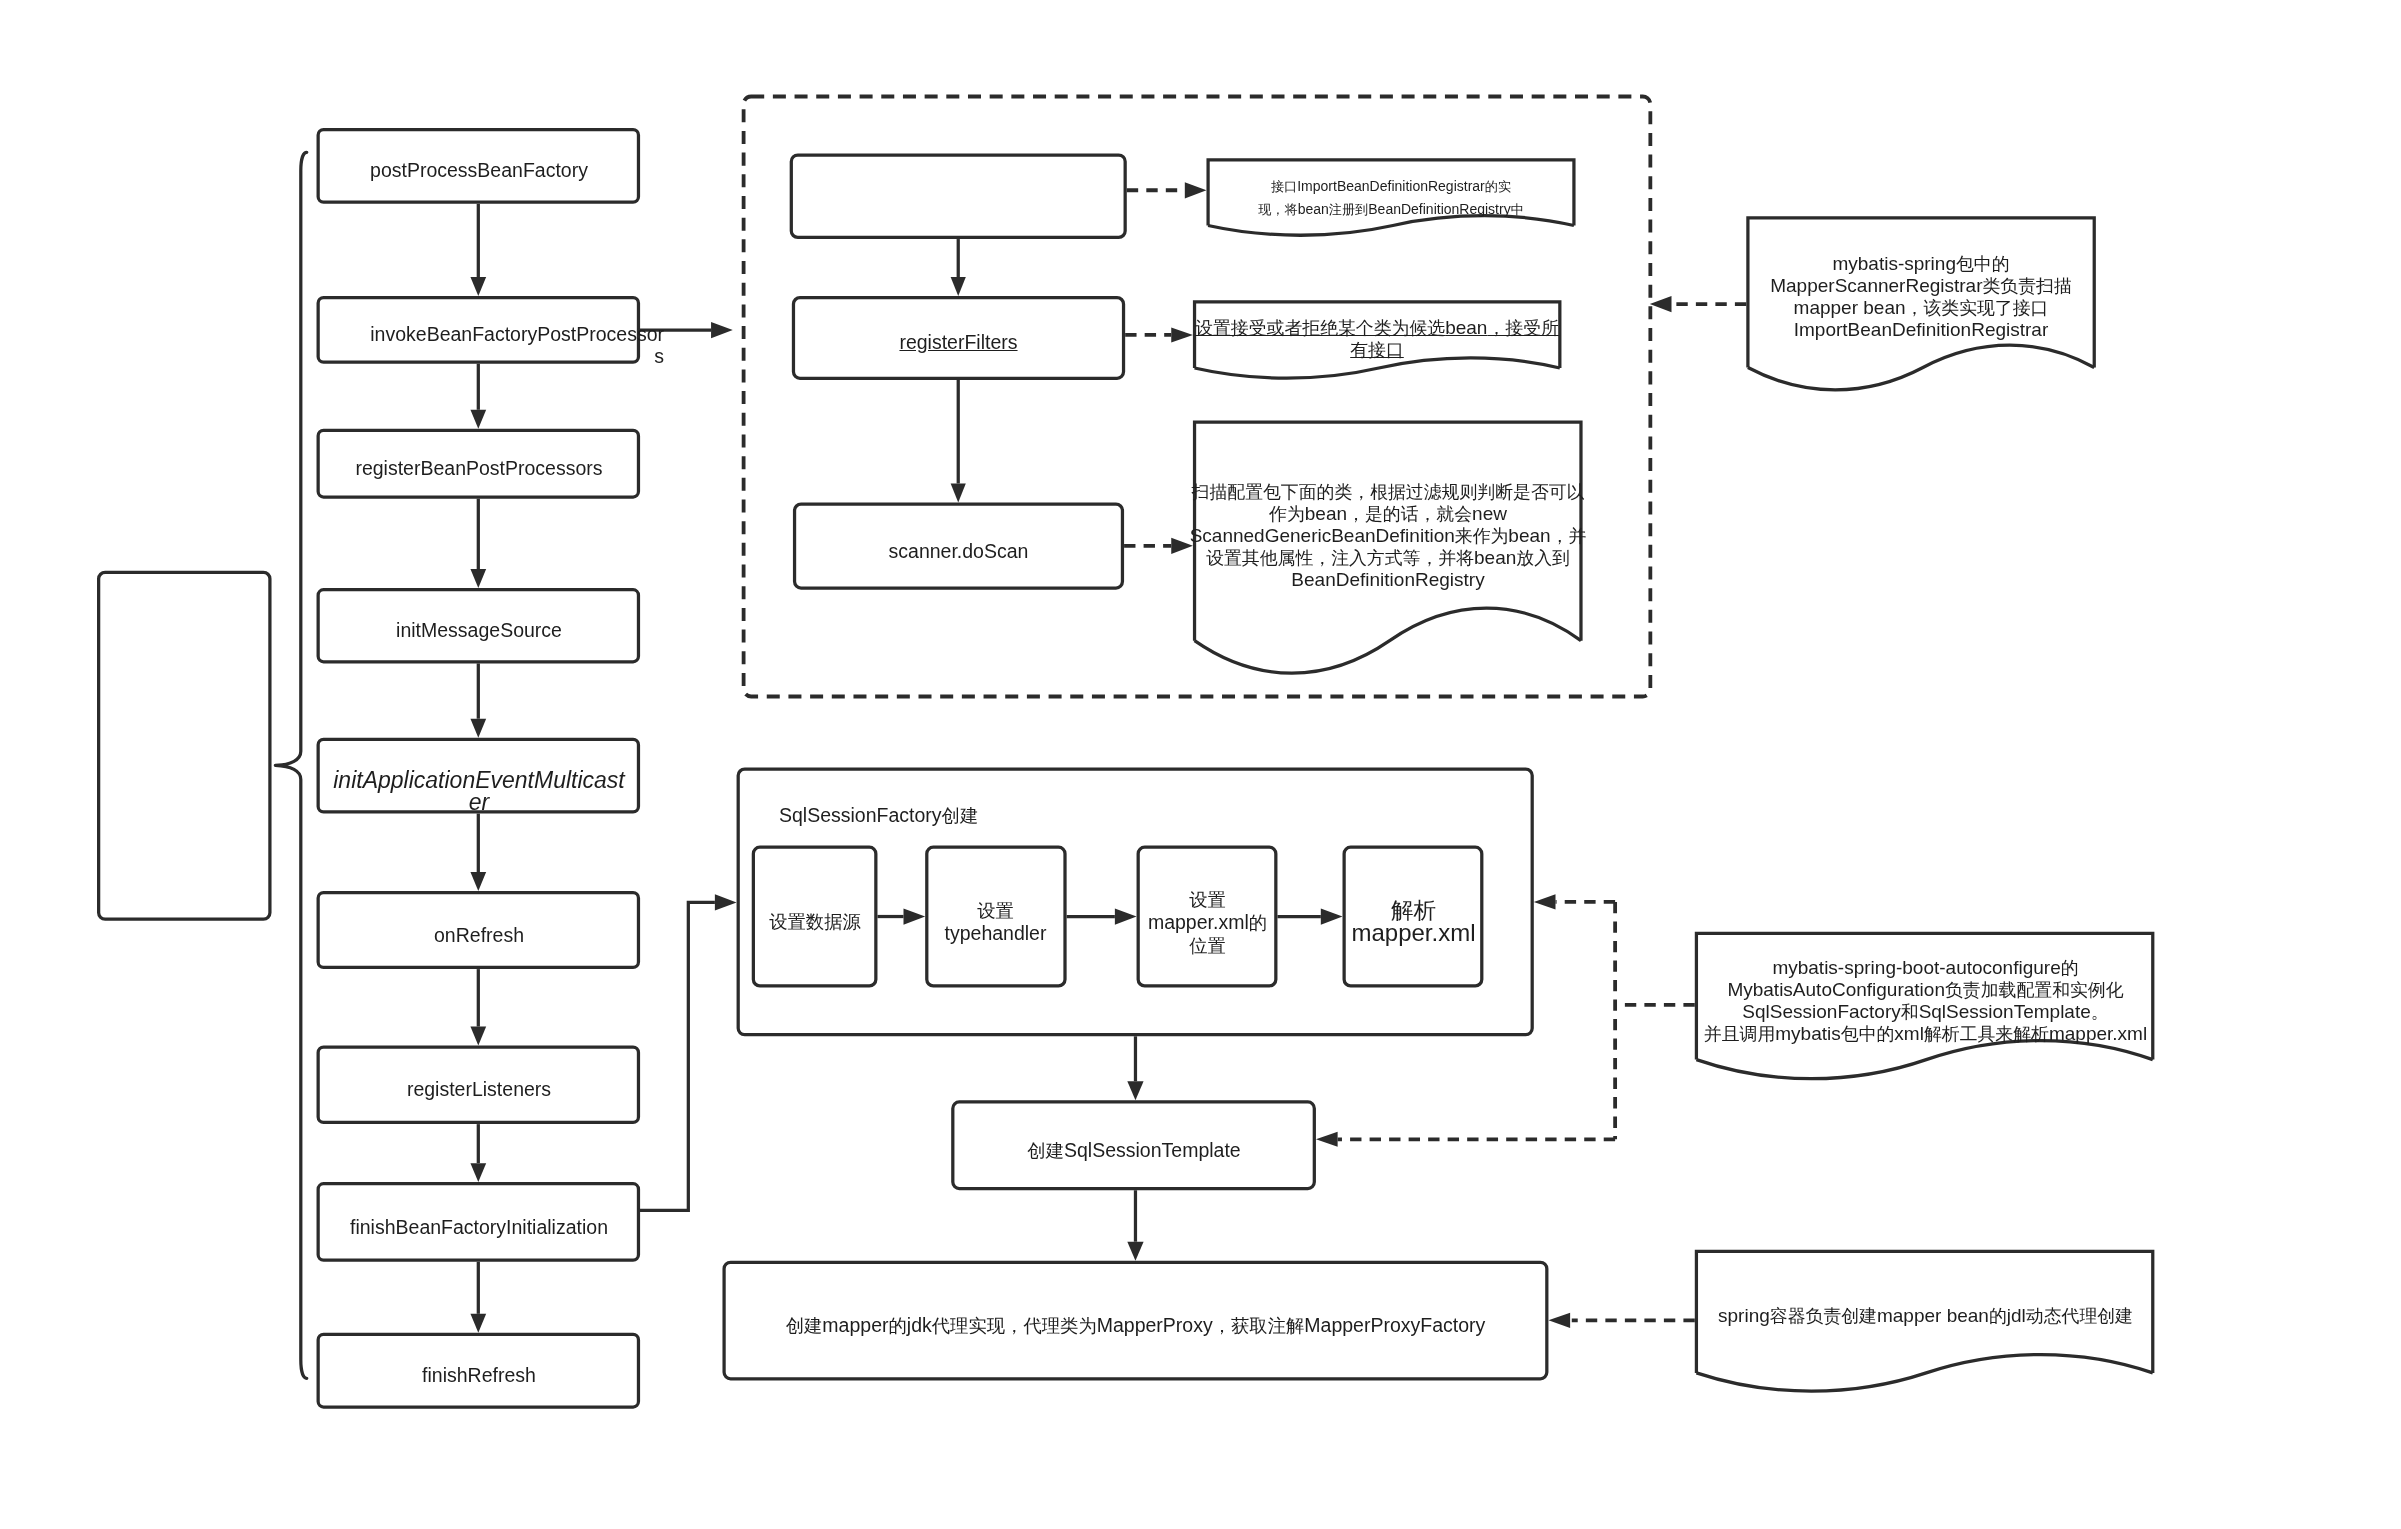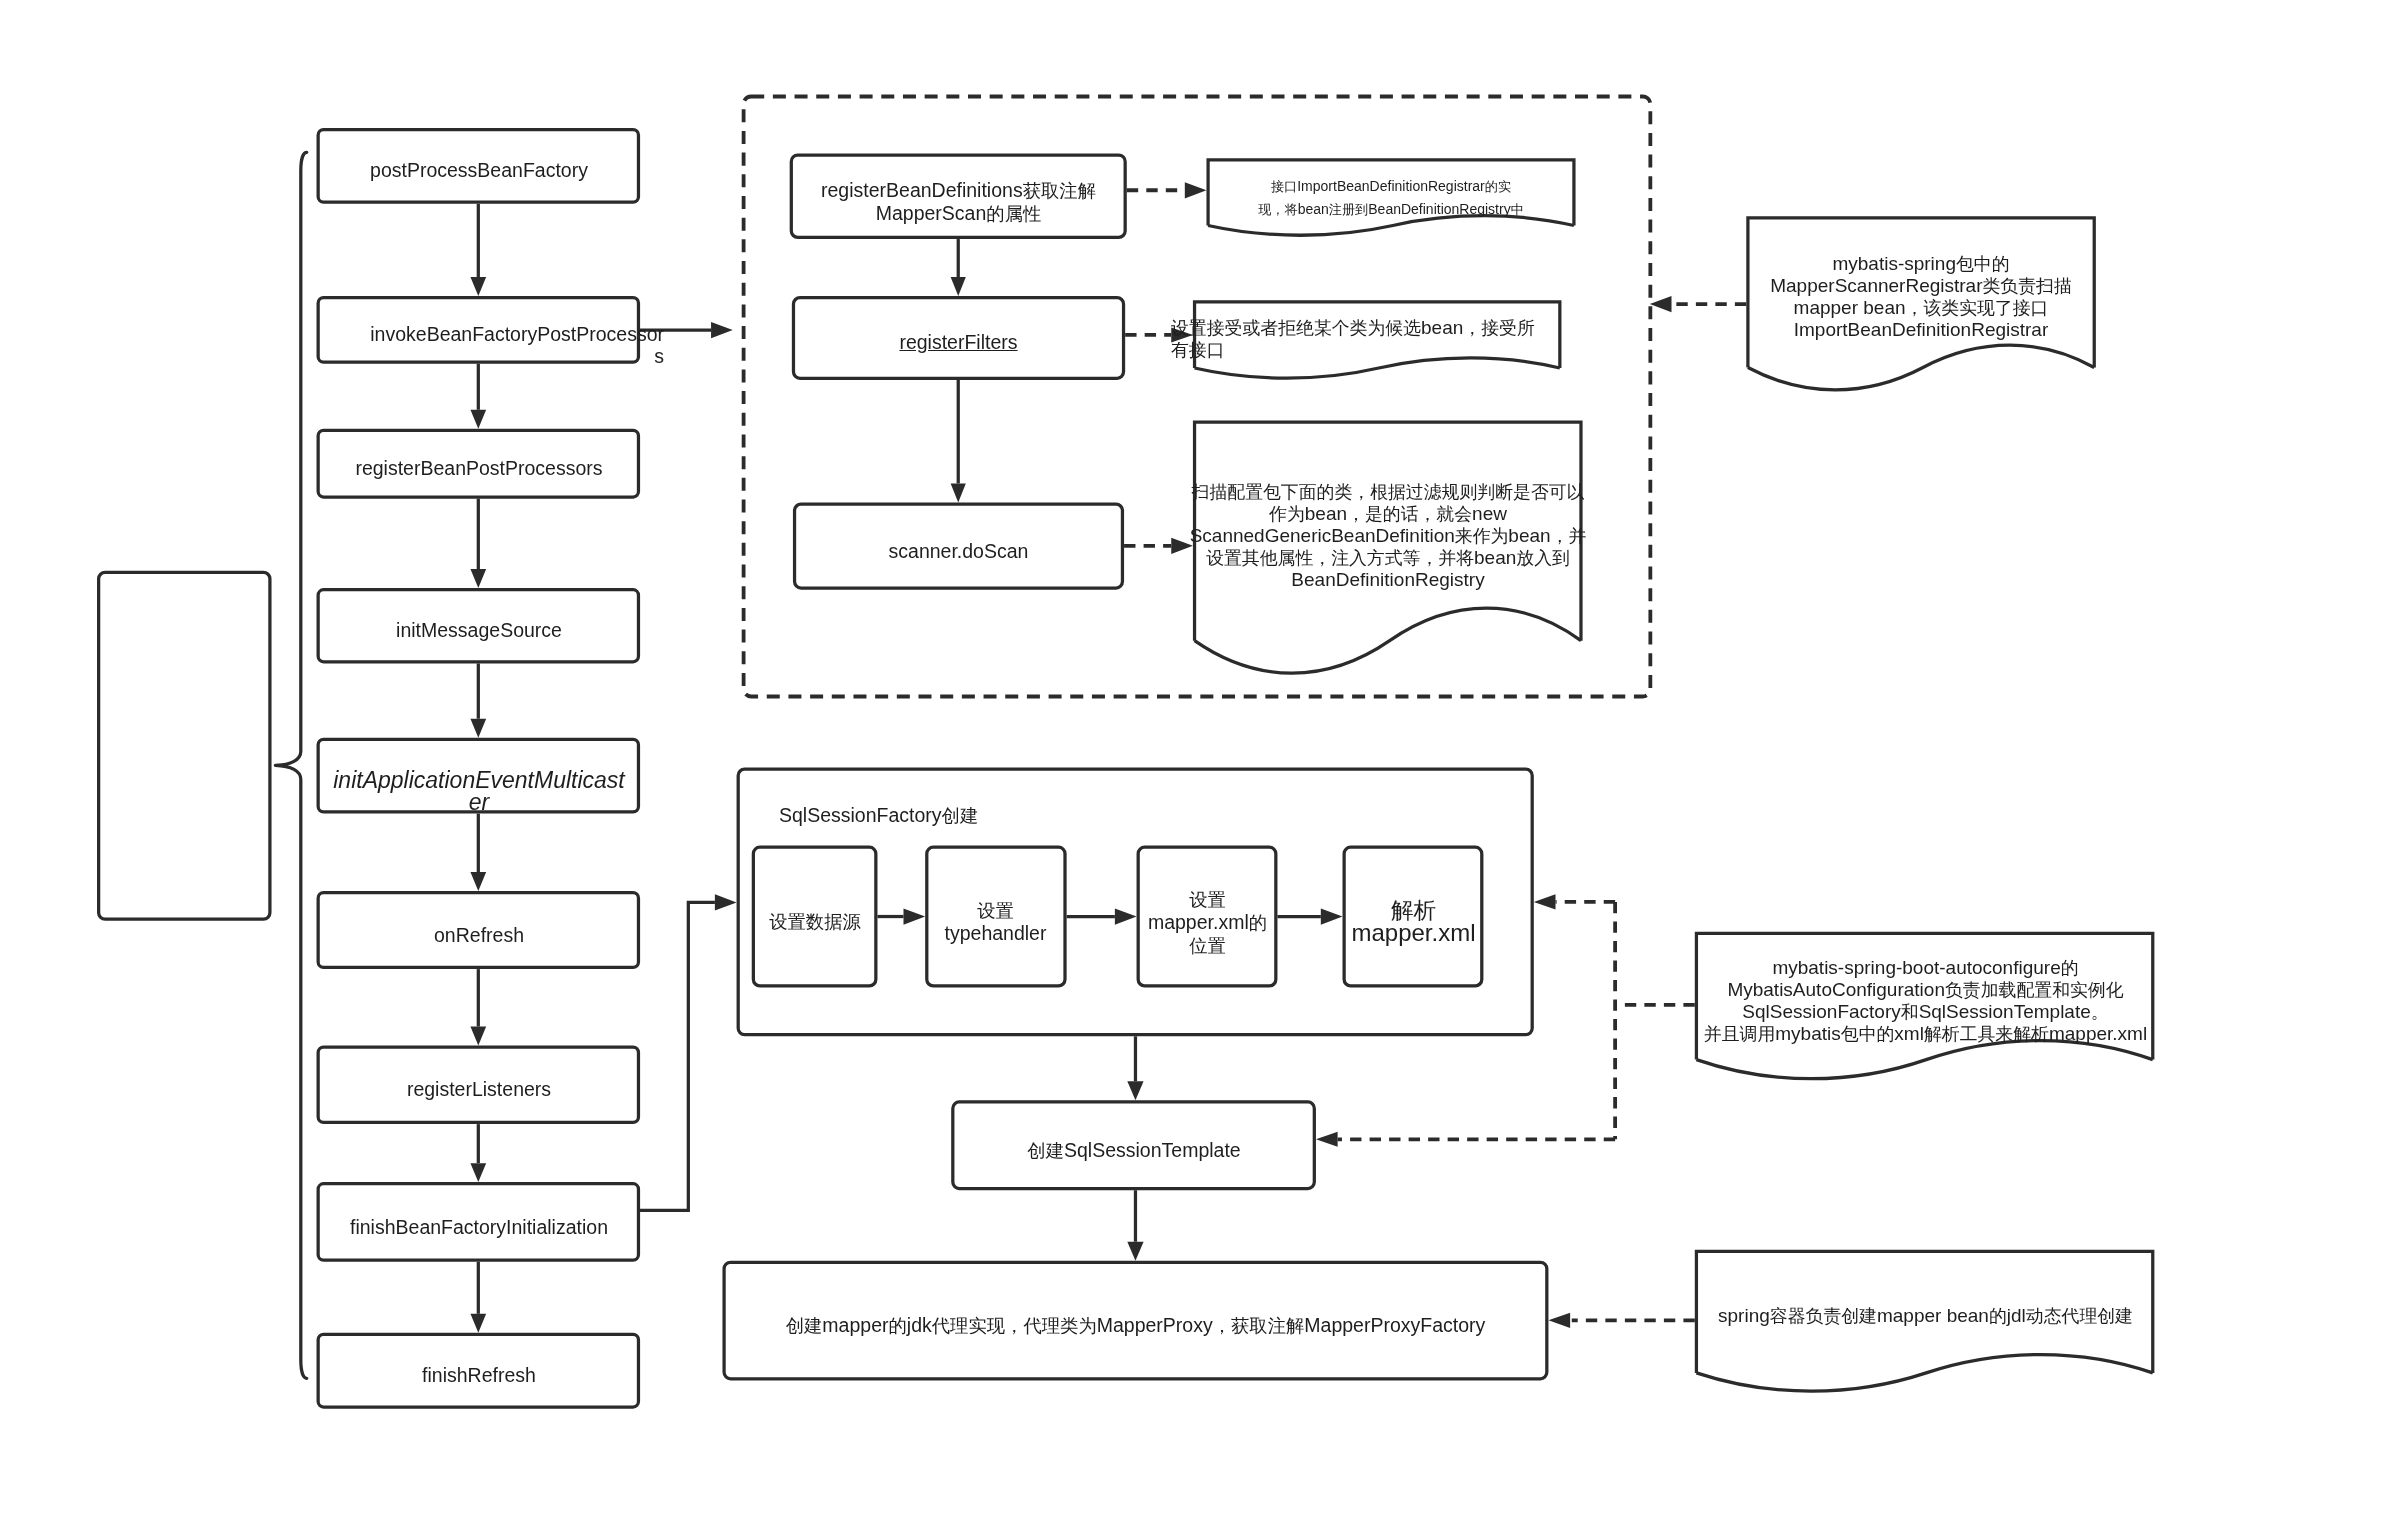--- a/index.html
+++ b/index.html
@@ -129,25 +129,24 @@
   </svg>
   <div class="lbl" style="left:330px;top:159px;width:298px;font-size:19.5px;line-height:22px;text-align:center;">postProcessBeanFactory</div>
   <div class="lbl" style="left:330px;top:323px;width:298px;font-size:19.5px;line-height:22px;text-align:right;margin-left:36px;">invokeBeanFactoryPostProcessors</div>
   <div class="lbl" style="left:330px;top:457px;width:298px;font-size:19.5px;line-height:22px;text-align:center;">registerBeanPostProcessors</div>
   <div class="lbl" style="left:330px;top:619px;width:298px;font-size:19.5px;line-height:22px;text-align:center;">initMessageSource</div>
   <div class="lbl" style="left:330px;top:769px;width:298px;font-size:23px;line-height:22px;text-align:center;font-style:italic;">initApplicationEventMulticaster</div>
   <div class="lbl" style="left:330px;top:924px;width:298px;font-size:19.5px;line-height:22px;text-align:center;">onRefresh</div>
   <div class="lbl" style="left:330px;top:1078px;width:298px;font-size:19.5px;line-height:22px;text-align:center;">registerListeners</div>
   <div class="lbl" style="left:330px;top:1216px;width:298px;font-size:19.5px;line-height:22px;text-align:center;">finishBeanFactoryInitialization</div>
   <div class="lbl" style="left:330px;top:1364px;width:298px;font-size:19.5px;line-height:22px;text-align:center;">finishRefresh</div>
-  <div class="lbl" style="left:785px;top:179px;width:347px;font-size:19.5px;line-height:22px;text-align:center;white-space:nowrap;">registerBeanDefinitions<span class="cjk">获取注解</span><br>MapperScan<span class="cjk">的属性</span></div>
   <div class="lbl" style="left:785px;top:331px;width:347px;font-size:19.5px;line-height:22px;text-align:center;white-space:nowrap;text-decoration:underline;">registerFilters</div>
   <div class="lbl" style="left:785px;top:540px;width:347px;font-size:19.5px;line-height:22px;text-align:center;white-space:nowrap;">scanner.doScan</div>
   <div class="lbl" style="left:1185px;top:175px;width:412px;font-size:14px;line-height:22px;text-align:center;white-space:nowrap;"><span class="cjk">接口</span>ImportBeanDefinitionRegistrar<span class="cjk">的实</span><br><span class="cjk">现，将</span>bean<span class="cjk">注册到</span>BeanDefinitionRegistry<span class="cjk">中</span></div>
-  <div class="lbl" style="left:1171px;top:317px;width:412px;font-size:19px;line-height:22px;text-align:left;white-space:nowrap;"><span class="cjk">设置接受或者拒绝某个类为候选</span>bean<span class="cjk">，接受所</span><br><span class="cjk">有接口</span></div>
+  <div class="lbl" style="left:1171px;top:317px;width:412px;font-size:19px;line-height:22px;text-align:center;white-space:nowrap;text-decoration:underline;"><span class="cjk">设置接受或者拒绝某个类为候选</span>bean<span class="cjk">，接受所</span><br><span class="cjk">有接口</span></div>
   <div class="lbl" style="left:1171px;top:481px;width:434px;font-size:19px;line-height:22px;text-align:center;white-space:nowrap;"><span class="cjk">扫描配置包下面的类，根据过滤规则判断是否可以</span><br><span class="cjk">作为</span>bean<span class="cjk">，是的话，就会</span>new<br>ScannedGenericBeanDefinition<span class="cjk">来作为</span>bean<span class="cjk">，并</span><br><span class="cjk">设置其他属性，注入方式等，并将</span>bean<span class="cjk">放入到</span><br>BeanDefinitionRegistry</div>
   <div class="lbl" style="left:1726px;top:253px;width:390px;font-size:19px;line-height:22px;text-align:center;white-space:nowrap;">mybatis-spring<span class="cjk">包中的</span><br>MapperScannerRegistrar<span class="cjk">类负责扫描</span><br>mapper bean<span class="cjk">，该类实现了接口</span><br>ImportBeanDefinitionRegistrar</div>
   <div class="lbl" style="left:779px;top:804px;width:379px;font-size:19.5px;line-height:22px;text-align:left;">SqlSessionFactory<span class="cjk">创建</span></div>
   <div class="lbl" style="left:733px;top:910px;width:164px;font-size:19.5px;line-height:22px;text-align:center;white-space:nowrap;"><span class="cjk">设置数据源</span></div>
   <div class="lbl" style="left:906px;top:899px;width:179px;font-size:19.5px;line-height:22px;text-align:center;white-space:nowrap;"><span class="cjk">设置</span><br>typehandler</div>
   <div class="lbl" style="left:1118px;top:888px;width:179px;font-size:19.5px;line-height:22px;text-align:center;white-space:nowrap;"><span class="cjk">设置</span><br>mapper.xml<span class="cjk">的</span><br><span class="cjk">位置</span></div>
   <div class="lbl" style="left:1324px;top:899px;width:179px;font-size:24px;line-height:22px;text-align:center;white-space:nowrap;"><span class="cjk">解析</span><br>mapper.xml</div>
   <div class="lbl" style="left:939px;top:1139px;width:390px;font-size:19.5px;line-height:22px;text-align:center;white-space:nowrap;"><span class="cjk">创建</span>SqlSessionTemplate</div>
   <div class="lbl" style="left:702px;top:1314px;width:867px;font-size:19.5px;line-height:22px;text-align:center;white-space:nowrap;"><span class="cjk">创建</span>mapper<span class="cjk">的</span>jdk<span class="cjk">代理实现，代理类为</span>MapperProxy<span class="cjk">，获取注解</span>MapperProxyFactory</div>
   <div class="lbl" style="left:1676px;top:957px;width:499px;font-size:19px;line-height:22px;text-align:center;white-space:nowrap;">mybatis-spring-boot-autoconfigure<span class="cjk">的</span><br>MybatisAutoConfiguration<span class="cjk">负责加载配置和实例化</span><br>SqlSessionFactory<span class="cjk">和</span>SqlSessionTemplate<span class="cjk">。</span><br><span class="cjk">并且调用</span>mybatis<span class="cjk">包中的</span>xml<span class="cjk">解析工具来解析</span>mapper.xml</div>

